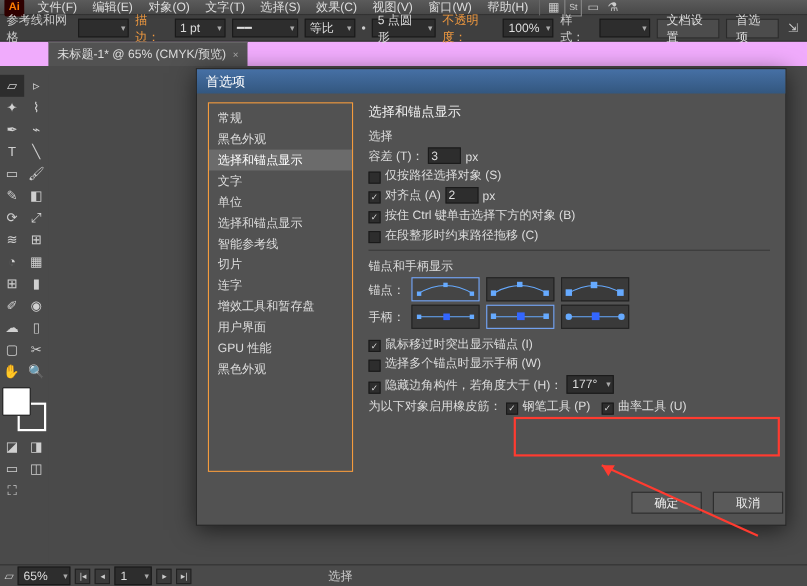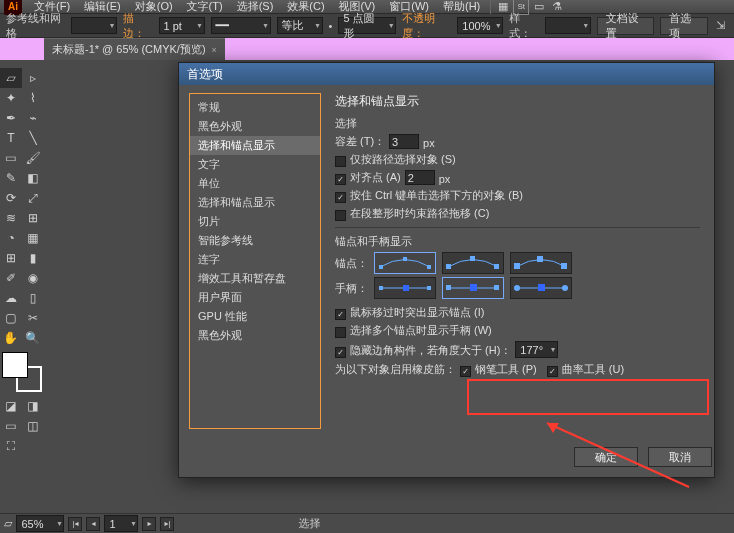--- a/index.html
+++ b/index.html
@@ -190,22 +190,22 @@
 <div class="dialog">
   <div class="dlg-title">首选项</div>
   <div class="dlg-body">
     <div class="dlg-nav">
       <div class="nav-item">常规</div>
       <div class="nav-item">黑色外观</div>
       <div class="nav-item sel">选择和锚点显示</div>
       <div class="nav-item">文字</div>
       <div class="nav-item">单位</div>
       <div class="nav-item">选择和锚点显示</div>
+      <div class="nav-item">智能参考线</div>
       <div class="nav-item">切片</div>
-      <div class="nav-item">智能参考线</div>
       <div class="nav-item">连字</div>
       <div class="nav-item">增效工具和暂存盘</div>
       <div class="nav-item">用户界面</div>
       <div class="nav-item">GPU 性能</div>
       <div class="nav-item">黑色外观</div>
     </div>
     <div class="dlg-content">
       <div class="section-title">选择和锚点显示</div>
       <div class="subhdr">选择</div>
       <div class="row">

